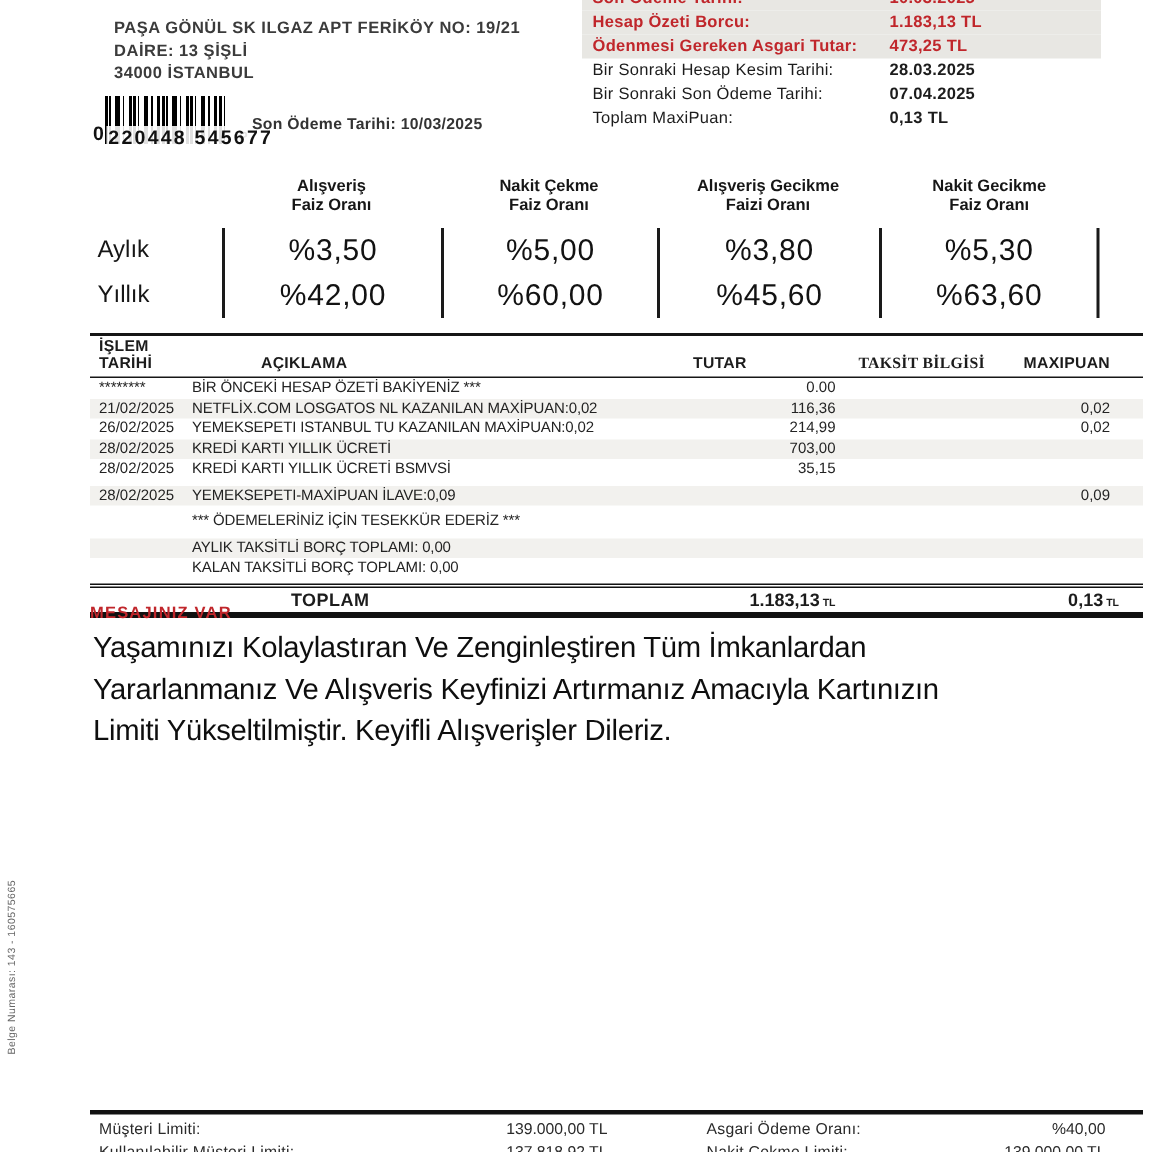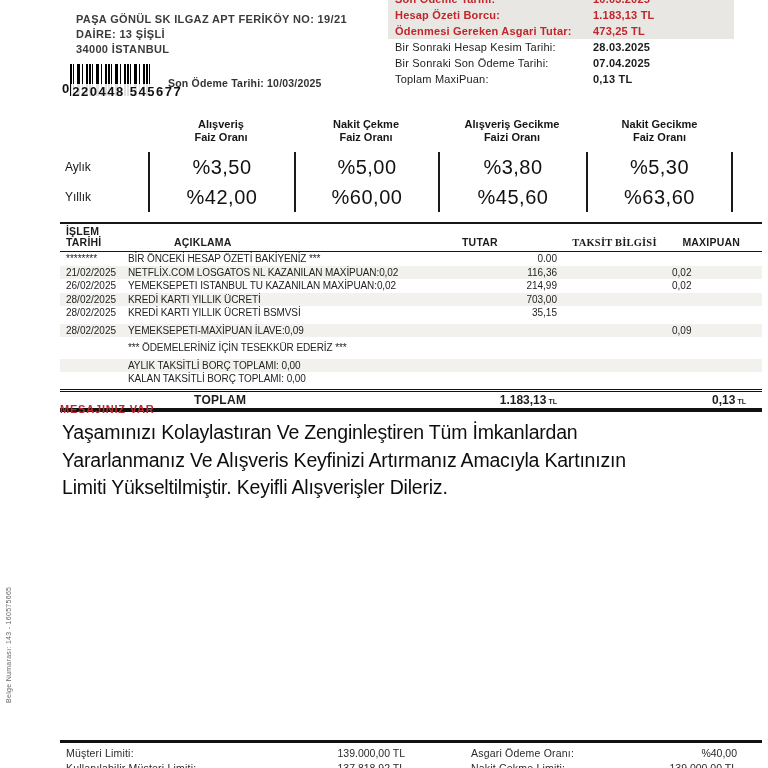--- a/index.html
+++ b/index.html
@@ -24,41 +24,41 @@
   .summary { position:absolute; left:388px; top:-9px; width:346px; font-size:11px; }
   .summary-row { display:flex; height:16px; align-items:center; padding:0 7px; }
   .summary-row.hl { background:#e8e7e3; color:#c0262b; font-weight:bold; }
   .summary-label { width:198px; letter-spacing:.2px; }
   .summary-value { flex:1; font-weight:bold; letter-spacing:.2px; }
   .summary-row.hl .summary-value { font-weight:bold; }
   
   .rates { position:absolute; left:60px; top:116px; width:673px; }
   .rates-header, .rates-body { display:grid; grid-template-columns:88px 146px 144px 148px 147px; }
   .rates-head-cell { text-align:center; font-size:11px; font-weight:bold; line-height:13px; padding:2px 0 8px; color:#161616; }
-  .rates-labels div { height:30px; display:flex; align-items:center; padding-left:5px; font-size:12px; color:#161616; }
+  .rates-labels div { height:30px; display:flex; align-items:center; padding-left:5px; font-size:16px; color:#161616; }
   .rates-col { border-left:2px solid #1a1a1a; }
   .rates-col.last { border-right:2px solid #1a1a1a; }
   .rate-val { height:30px; display:flex; align-items:center; justify-content:center;
     font-size:20px; letter-spacing:.5px; color:#121212; }
   
   .txn { position:absolute; left:60px; top:222px; width:702px; }
   .txn-grid { display:grid; grid-template-columns:64px 338px 95px 115px 90px; align-items:center; }
   .txn-header { border-top:2px solid #161616; border-bottom:1.5px solid #161616; padding:2px 0 3px; font-size:10.5px; font-weight:bold; letter-spacing:.2px; }
   .h-date { line-height:11px; padding-left:6px; }
   .h-desc { padding-left:50px; align-self:end; }
   .h-amt  { align-self:end; }
   .h-inst { text-align:center; align-self:end;font-family:Liberation Serif, serif; }
   .h-pts  { text-align:right; padding-right:22px; align-self:end; }
   .txn-row { height:13.5px; font-size:10px; color:#232323; }
   .txn-row.shade { background:#f2f1ee; }
   .txn-row.gap { margin-top:4px; }
   .c-date { padding-left:6px; white-space:nowrap; }
   .c-desc { padding-left:4px; white-space:nowrap; letter-spacing:-0.1px; }
   .c-amt { text-align:right; }
-  .c-pts { padding-right:22px; }
+  .c-pts { text-align:right; padding-right:22px; }
   .dbl-top { margin-top:3px; height:3px; border-top:1.5px solid #111; border-bottom:1.5px solid #111; }
   .dbl-bot { height:4px; border-top:2px solid #111; border-bottom:2.5px solid #111; }
   .txn-total { height:16px; font-weight:bold; font-size:12px; }
   .t-label { padding-left:70px; grid-column:2; letter-spacing:.3px; }
   .t-amt { text-align:right; grid-column:3; }
   .t-pts { text-align:right; padding-right:16px; grid-column:5; }
   .cur { font-size:7px; font-weight:bold; margin-left:2px; }
   
   .message-flag { position:absolute; left:60px; top:403px; color:#c0262b; font-weight:bold;
     font-size:11px; letter-spacing:.8px; }

